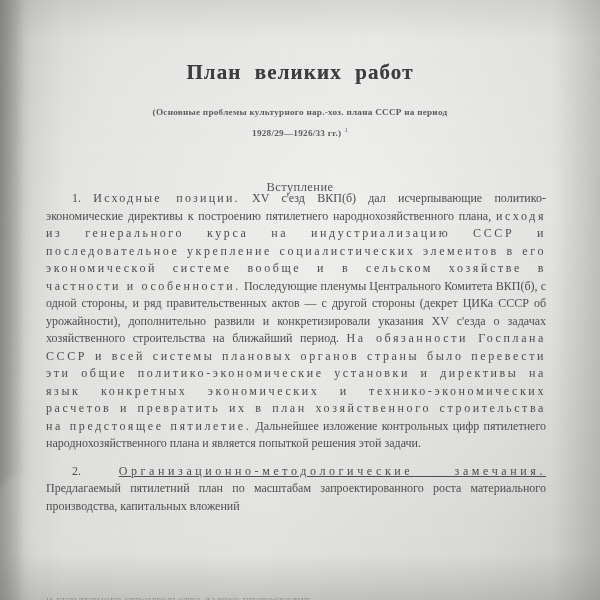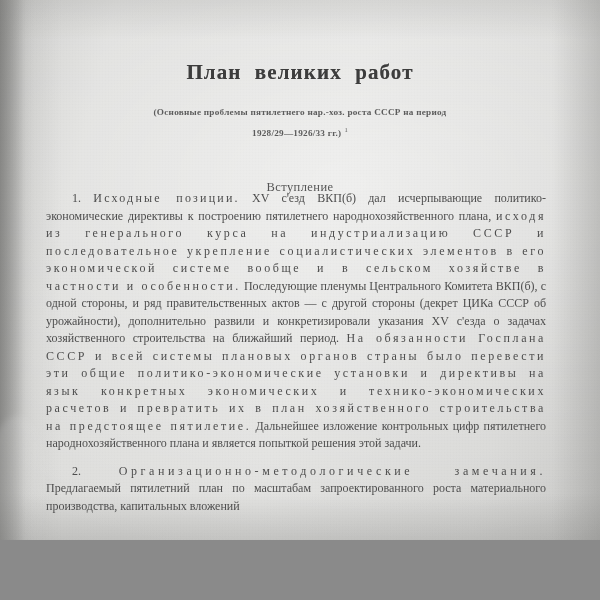--- a/index.html
+++ b/index.html
@@ -5,21 +5,21 @@
 <style>
   html, body {
     margin: 0;
     padding: 0;
     background: #8a8a8a;
   }
 
   .page {
     position: relative;
     width: 600px;
-    height: 540px;
+    height: 600px;
     overflow: hidden;
     background: #d8d8d6;
     font-family: "Liberation Serif", "DejaVu Serif", serif;
     color: #4a4a4a;
   }
 
   
   .paper-tone {
     position: absolute;
     inset: 0;
@@ -132,21 +132,21 @@
     line-height: 17.5px;
     text-align: justify;
     text-justify: inter-word;
     color: #4d4d4d;
     margin: 0;
   }
   .para + .para { margin-top: 10px; }
 
   .indent { display: inline-block; width: 26px; }
   .sp2 { letter-spacing: 2.6px; }
-  .sp3 { letter-spacing: 3.6px; }
+  .sp3 { letter-spacing: 3.6px; text-decoration: underline; }
   .lead { letter-spacing: 2.2px; }
 
   
   .clipped-line {
     position: absolute;
     left: 46px;
     top: 592px;
     width: 500px;
     height: 8px;
     overflow: hidden;
@@ -163,21 +163,21 @@
 
   <div class="paper-tone"></div>
   <div class="gutter-shadow"></div>
   <div class="curl"></div>
 
   <div class="content">
 
     <div class="doc-title">План великих работ</div>
 
     <div class="doc-subtitle">
-      <span>(Основные проблемы пятилетнего нар.-хоз. роста СССР на период</span><br>
+      <span>(Основные проблемы культурного нар.-хоз. плана СССР на период</span><br>
       <span>1928/29—1926/33 гг.)</span><span class="fn">1</span>
     </div>
 
     <div class="section-heading">Вступление</div>
 
     <div class="body-block">
 
       <p class="para">
         <span class="indent"></span><span>1.</span>
         <span class="lead">Исходные позиции.</span>

